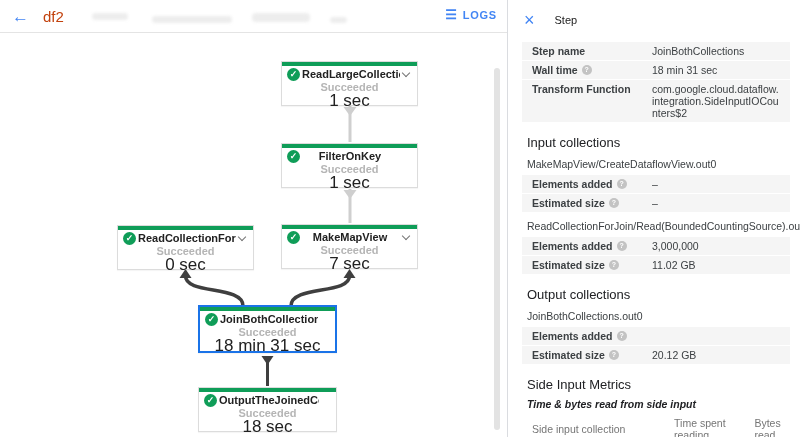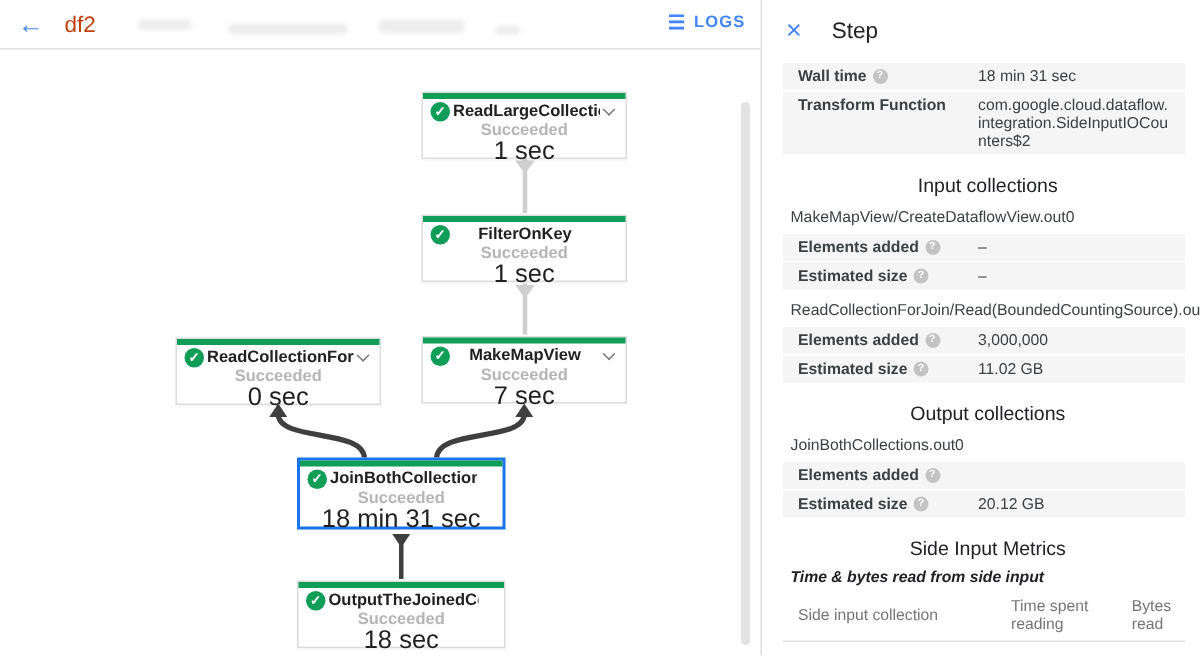--- a/index.html
+++ b/index.html
@@ -36,31 +36,31 @@
   .ntime { font-size:17px; color:#212121; line-height:13px; }
 
   .vscroll { position:absolute; left:494px; top:68px; width:6px; height:362px;
              background:#e3e3e3; border-radius:3px; z-index:20; }
 
   
   .panel { position:absolute; left:507px; top:0; width:293px; height:437px; background:#fff;
            border-left:1px solid #dadce0; overflow:hidden; }
   .panel-header { height:40px; display:flex; align-items:center; padding:0 16px; }
   .close-x { color:#4285f4; font-size:18px; margin-right:20px; cursor:pointer; line-height:1; }
-  .panel-title { font-size:15px; color:#212121; }
+  .panel-title { font-size:11px; color:#212121; }
   .panel-body { padding:2px 10px 0 14px; }
 
   .kv { display:flex; background:#f5f5f5; padding:3px 10px; margin-bottom:1px;
         font-size:10.5px; line-height:12px; align-items:flex-start; }
   .kv-label { flex:0 0 120px; color:#3c4043; font-weight:bold; display:flex; align-items:center; gap:4px; }
   .kv-value { flex:1; color:#3c4043; word-break:break-all; }
   .help { display:inline-block; width:10px; height:10px; border-radius:50%; background:#c3c3c3;
           color:#fff; font-size:7px; line-height:10px; text-align:center; font-weight:bold; cursor:pointer; }
 
-  .sec-heading { font-size:13px; color:#202124; margin:13px 0 6px 5px;text-align:center; }
+  .sec-heading { font-size:13px; color:#202124; margin:13px 0 6px 5px; }
   .group-name { font-size:10.5px; color:#3c4043; margin:8px 0 5px 5px; }
 
   .sim-sub { font-size:10.5px; font-weight:bold; color:#202124; margin:2px 0 0 5px;font-style:italic; }
   table.sim { width:100%; border-collapse:collapse; margin-top:2px; font-size:10.5px; }
   table.sim th { text-align:left; color:#757575; font-weight:normal; padding:5px 2px 5px 10px;
                  border-bottom:1px solid #e0e0e0; }
 </style>
 </head>
 <body>
 
@@ -168,20 +168,26 @@
   <div class="panel">
     <div class="panel-header">
       <span class="close-x">×</span>
       <span class="panel-title">Step</span>
     </div>
 
     <div class="panel-body">
 
       <div class="kv">
         <span class="kv-label">
+            <span>Step name</span>
+          </span>
+        <span class="kv-value">JoinBothCollections</span>
+      </div>
+      <div class="kv">
+        <span class="kv-label">
             <span>Wall time</span>
             <span class="help">?</span>
           </span>
         <span class="kv-value">18 min 31 sec</span>
       </div>
       <div class="kv">
         <span class="kv-label">
             <span>Transform Function</span>
           </span>
         <span class="kv-value">com.google.cloud.dataflow.integration.SideInputIOCounters$2</span>

